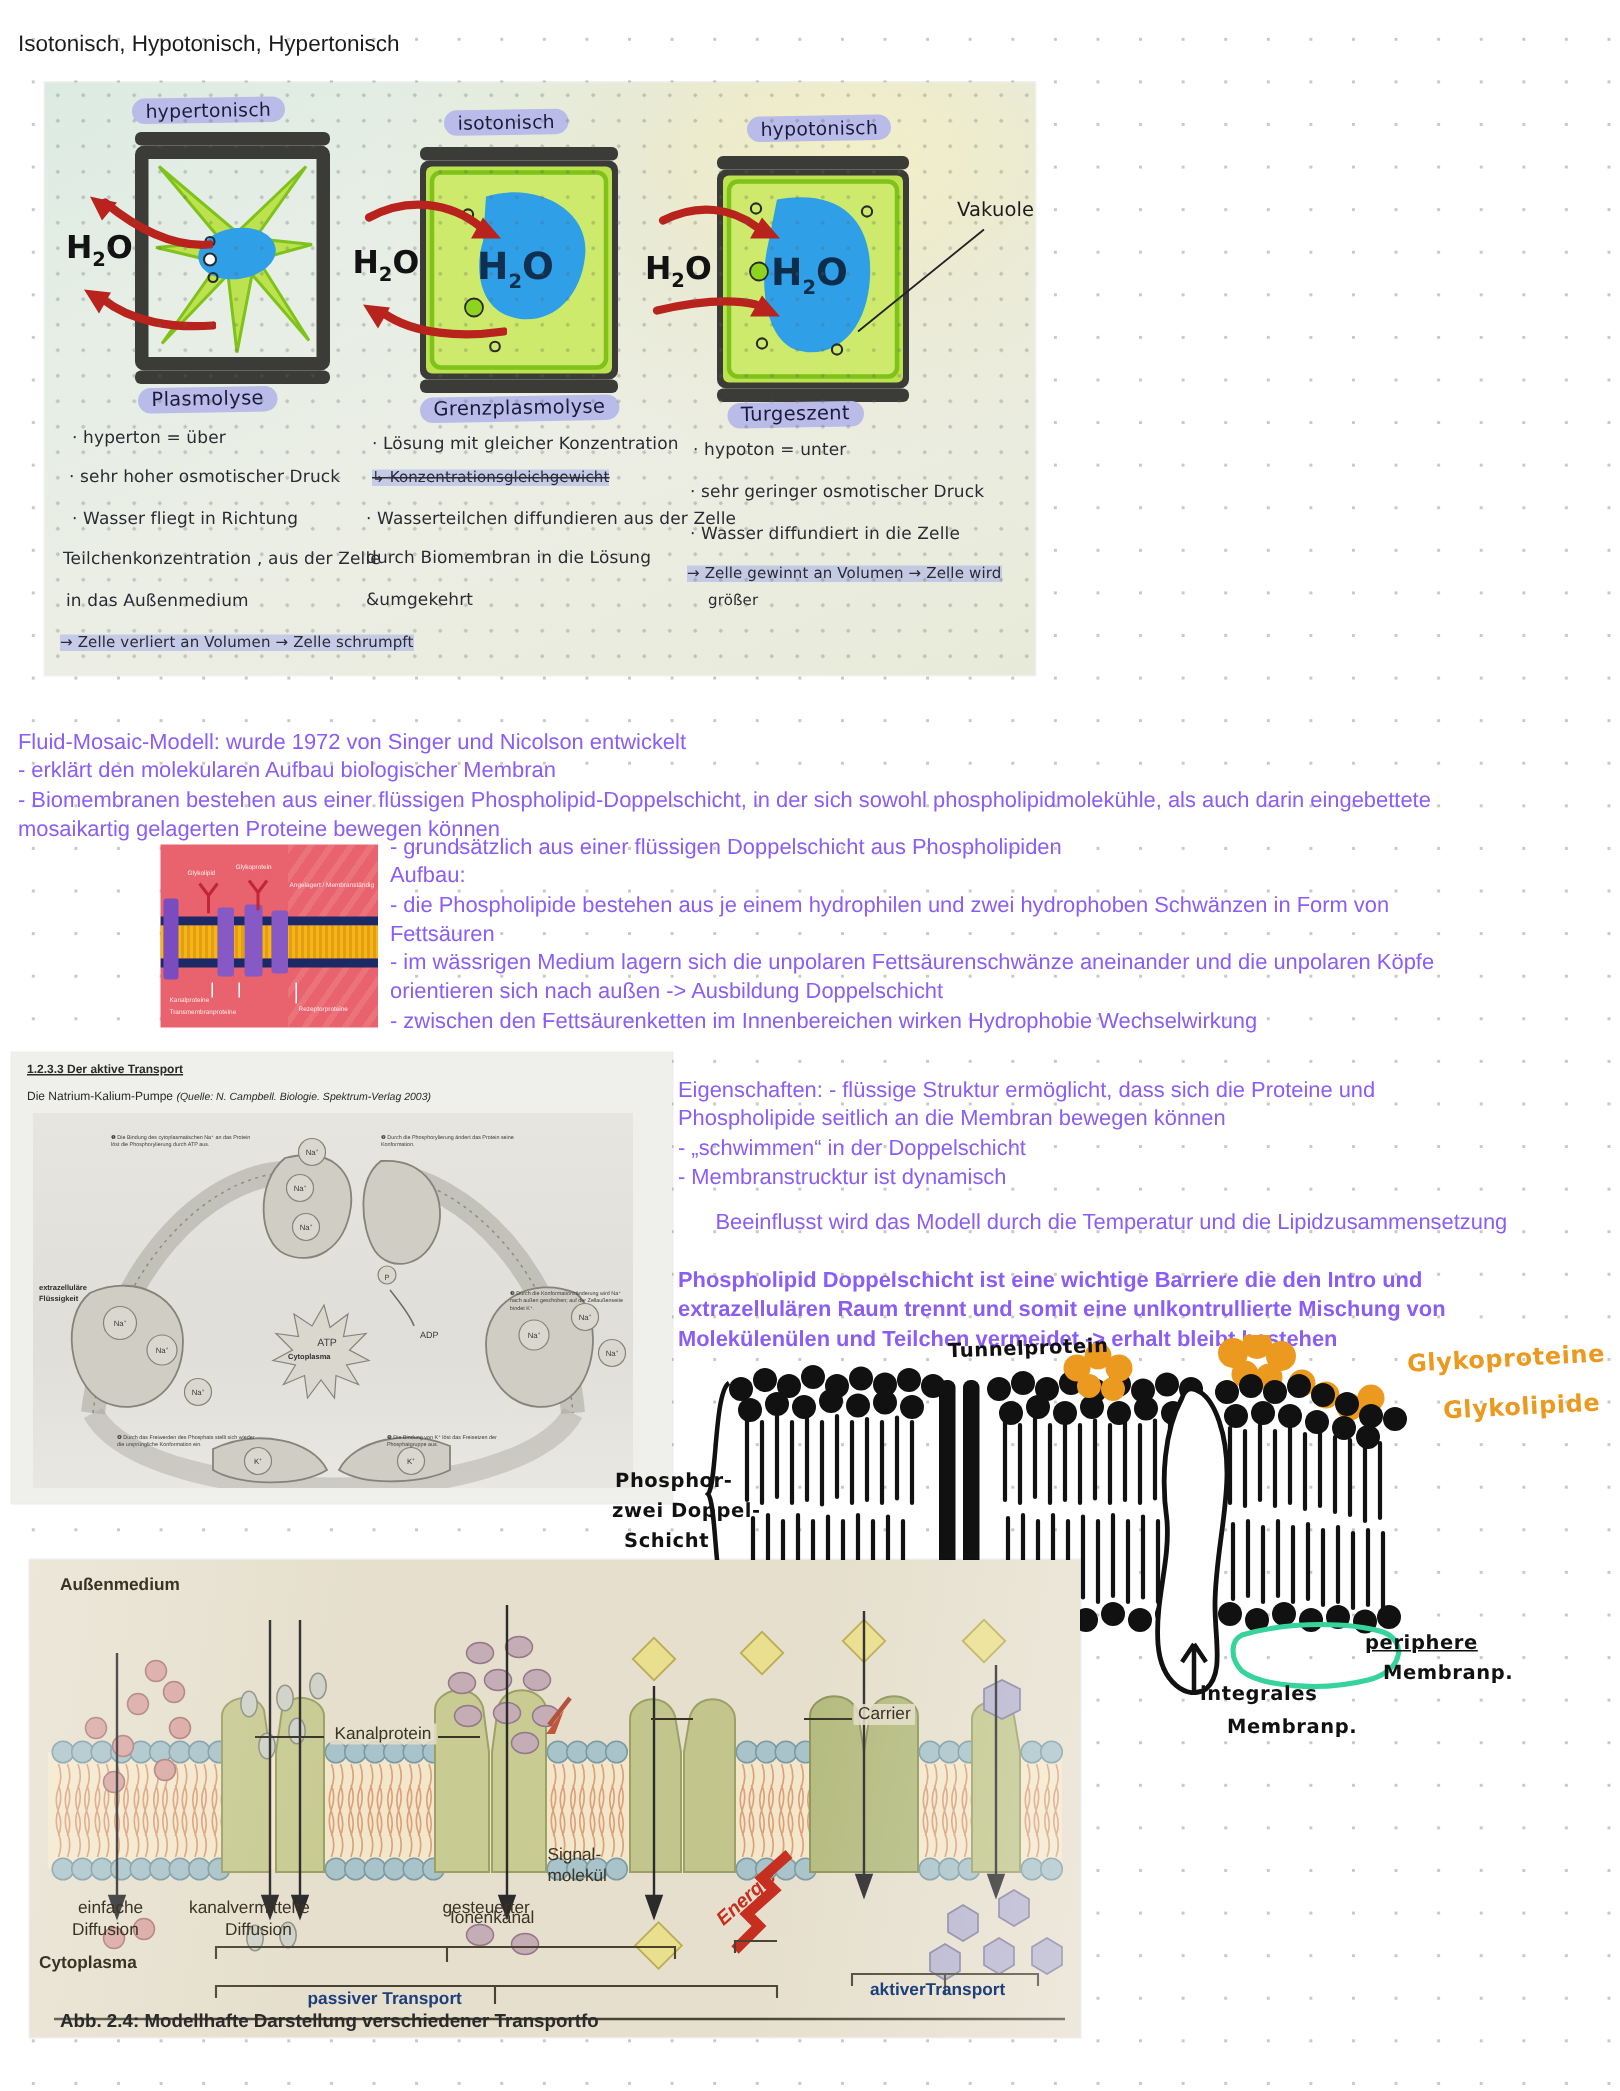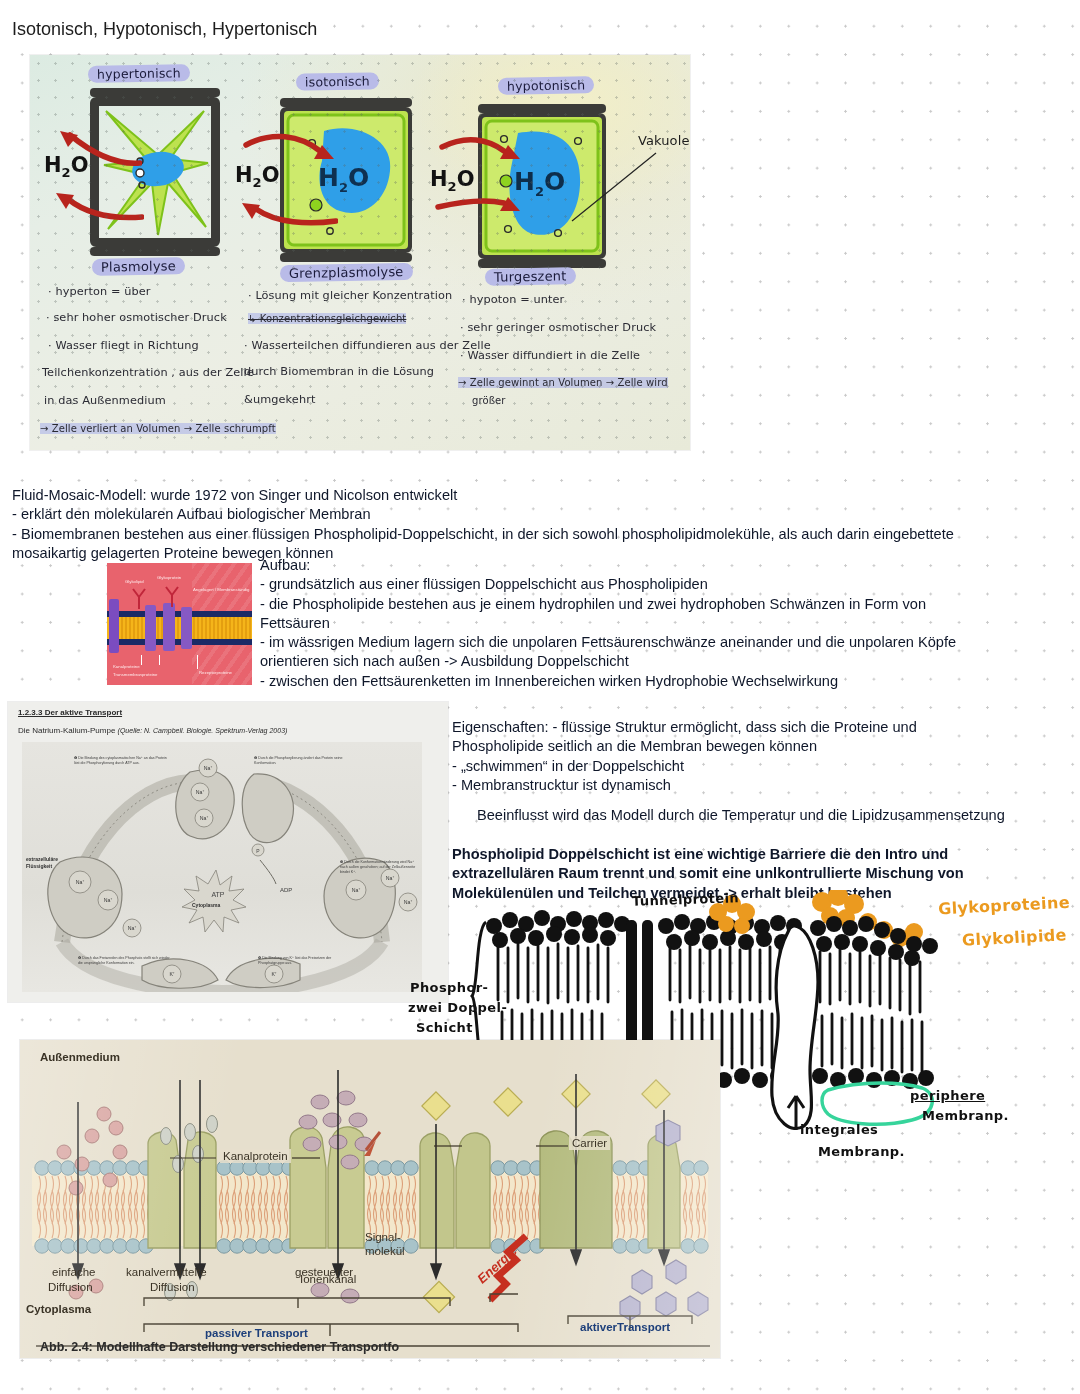--- a/index.html
+++ b/index.html
@@ -12,25 +12,25 @@
     background-position: 8px 12px;
     font-family: "Liberation Sans", sans-serif;
     color:#1b1b1b;
     position:relative;
     overflow:hidden;
   }
   .page { position:relative; width:1080px; height:1394px; }
 
   
   .heading {
-    position:absolute; font-size:18px; line-height:19px; color:#1c1c1c;
+    position:absolute; font-size:15px; line-height:19px; color:#1c1c1c;
     white-space:nowrap;
   }
   .para {
-    position:absolute; font-size:14.6px; line-height:19.3px; color:#0f172a;
+    position:absolute; font-size:14.6px; line-height:19.3px; color:#8b5cf6;
   }
   .para p { margin:0; }
 
   
   .photo1 {
     position:absolute; left:30px; top:55px; width:660px; height:395px;
     background:
       radial-gradient(ellipse at 78% 14%, #e9e7c8 0%, rgba(233,231,200,0) 42%),
       linear-gradient(155deg,#dcebe2 0%, #e6eee6 25%, #eceee4 58%, #e8ead9 100%);
     overflow:hidden;
@@ -299,22 +299,22 @@
     <div class="pm-txt" style="left:86px; top:24px;">Angelagert / Membranständig</div>
     <div class="pm-txt" style="left:6px; top:101px;">Kanalproteine</div>
     <div class="pm-txt" style="left:6px; top:109px;">Transmembranproteine</div>
     <div class="pm-txt" style="left:92px; top:107px;">Rezeptorproteine</div>
     <div class="pm-leader" style="left:34px; top:92px; width:.8px; height:10px;"></div>
     <div class="pm-leader" style="left:52px; top:92px; width:.8px; height:10px;"></div>
     <div class="pm-leader" style="left:90px; top:92px; width:.8px; height:14px;"></div>
   </div>
 
   <div class="para" style="left:260px; top:556px; width:820px;">
+    <p>- grundsätzlich aus einer flüssigen Doppelschicht aus Phospholipiden</p>
     <p>Aufbau:</p>
-    <p>- grundsätzlich aus einer flüssigen Doppelschicht aus Phospholipiden</p>
     <p>- die Phospholipide bestehen aus je einem hydrophilen und zwei hydrophoben Schwänzen in Form von</p>
     <p>Fettsäuren</p>
     <p>- im wässrigen Medium lagern sich die unpolaren Fettsäurenschwänze aneinander und die unpolaren Köpfe</p>
     <p>orientieren sich nach außen -&gt; Ausbildung Doppelschicht</p>
     <p>- zwischen den Fettsäurenketten im Innenbereichen wirken Hydrophobie Wechselwirkung</p>
   </div>
 
   <div class="pumpimg">
     <div class="pump-head pump-title">1.2.3.3  Der aktive Transport</div>
     <div class="pump-head pump-sub">

